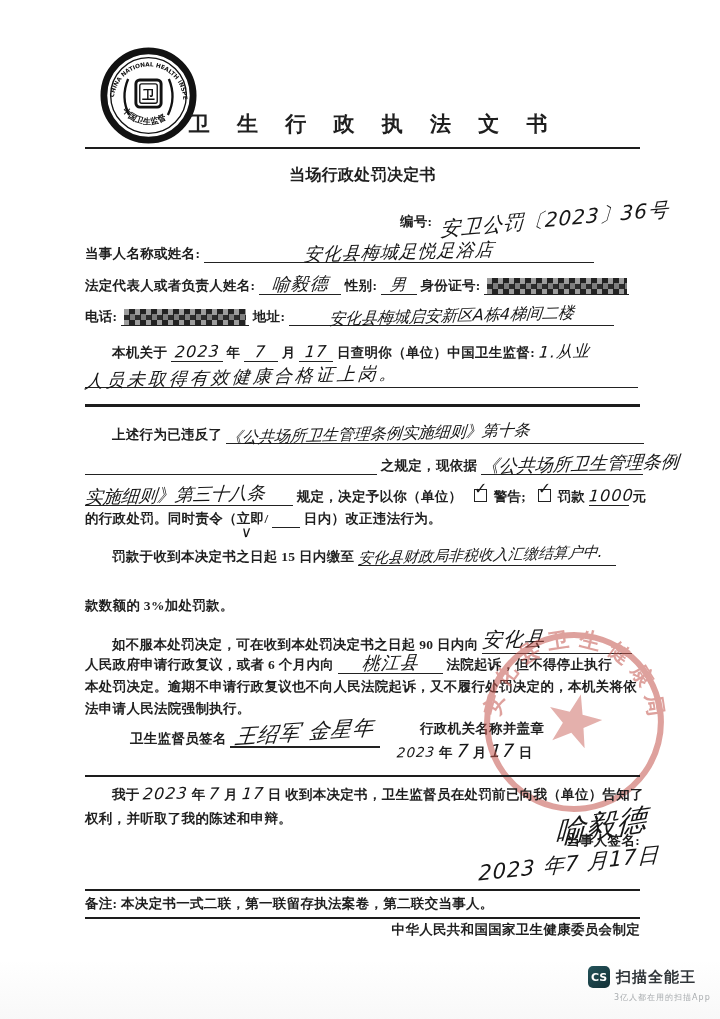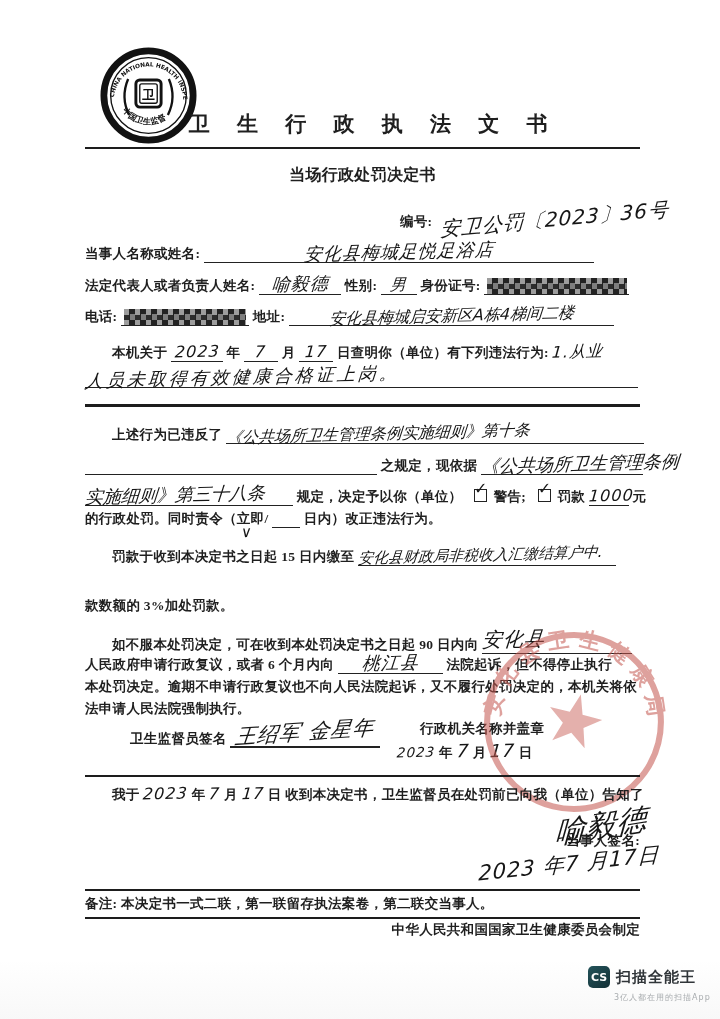--- a/index.html
+++ b/index.html
@@ -88,21 +88,21 @@
     <span class="u" style="width:325px;"><span class="hw hw-md" style="letter-spacing:0;">安化县梅城启安新区A栋4梯间二楼</span></span>
   </div>
 
   <div class="row" style="top:344px;padding-left:27px;">
     <span>本机关于</span>
     <span class="u" style="width:52px;"><span class="hw hw-md">2023</span></span>
     <span>年</span>
     <span class="u" style="width:34px;"><span class="hw hw-md">7</span></span>
     <span>月</span>
     <span class="u" style="width:34px;"><span class="hw hw-md">17</span></span>
-    <span>日查明你（单位）有下列违法行为:</span>
+    <span>日查明你（单位）中国卫生监督:</span>
     <span class="hw hw-md">1.从业</span>
   </div>
   <div class="row" style="top:368px;">
     <span class="u" style="width:553px;text-align:left;"><span class="hw hw-lg" style="letter-spacing:3px;">人员未取得有效健康合格证上岗。</span></span>
   </div>
 
   <div class="rule" style="top:404px;height:2.5px;"></div>
 
   <div class="row" style="top:426px;padding-left:27px;">
     <span>上述行为已违反了</span>
@@ -178,20 +178,21 @@
   <div class="row" style="top:786px;padding-left:27px;">
     <span>我于</span>
     <span class="hw hw-md">2023</span>
     <span>年</span>
     <span class="hw hw-md">7</span>
     <span>月</span>
     <span class="hw hw-md">17</span>
     <span>日</span>
     <span>收到本决定书，卫生监督员在处罚前已向我（单位）告知了</span>
   </div>
+  <div class="row" style="top:810px;">权利，并听取了我的陈述和申辩。</div>
 
   <div class="row" style="top:832px;text-align:right;">
     <span style="margin-left:370px;">当事人签名:</span>
   </div>
   <div class="row" style="top:806px;left:555px;width:170px;">
     <span class="hw" style="font-size:30px;transform:rotate(-9deg) skewX(-12deg);">喻毅德</span>
   </div>
   <div class="row" style="top:850px;left:478px;width:230px;">
     <span class="hw" style="font-size:21px;transform:rotate(-6deg) skewX(-8deg);">2023 年7 月17日</span>
   </div>

